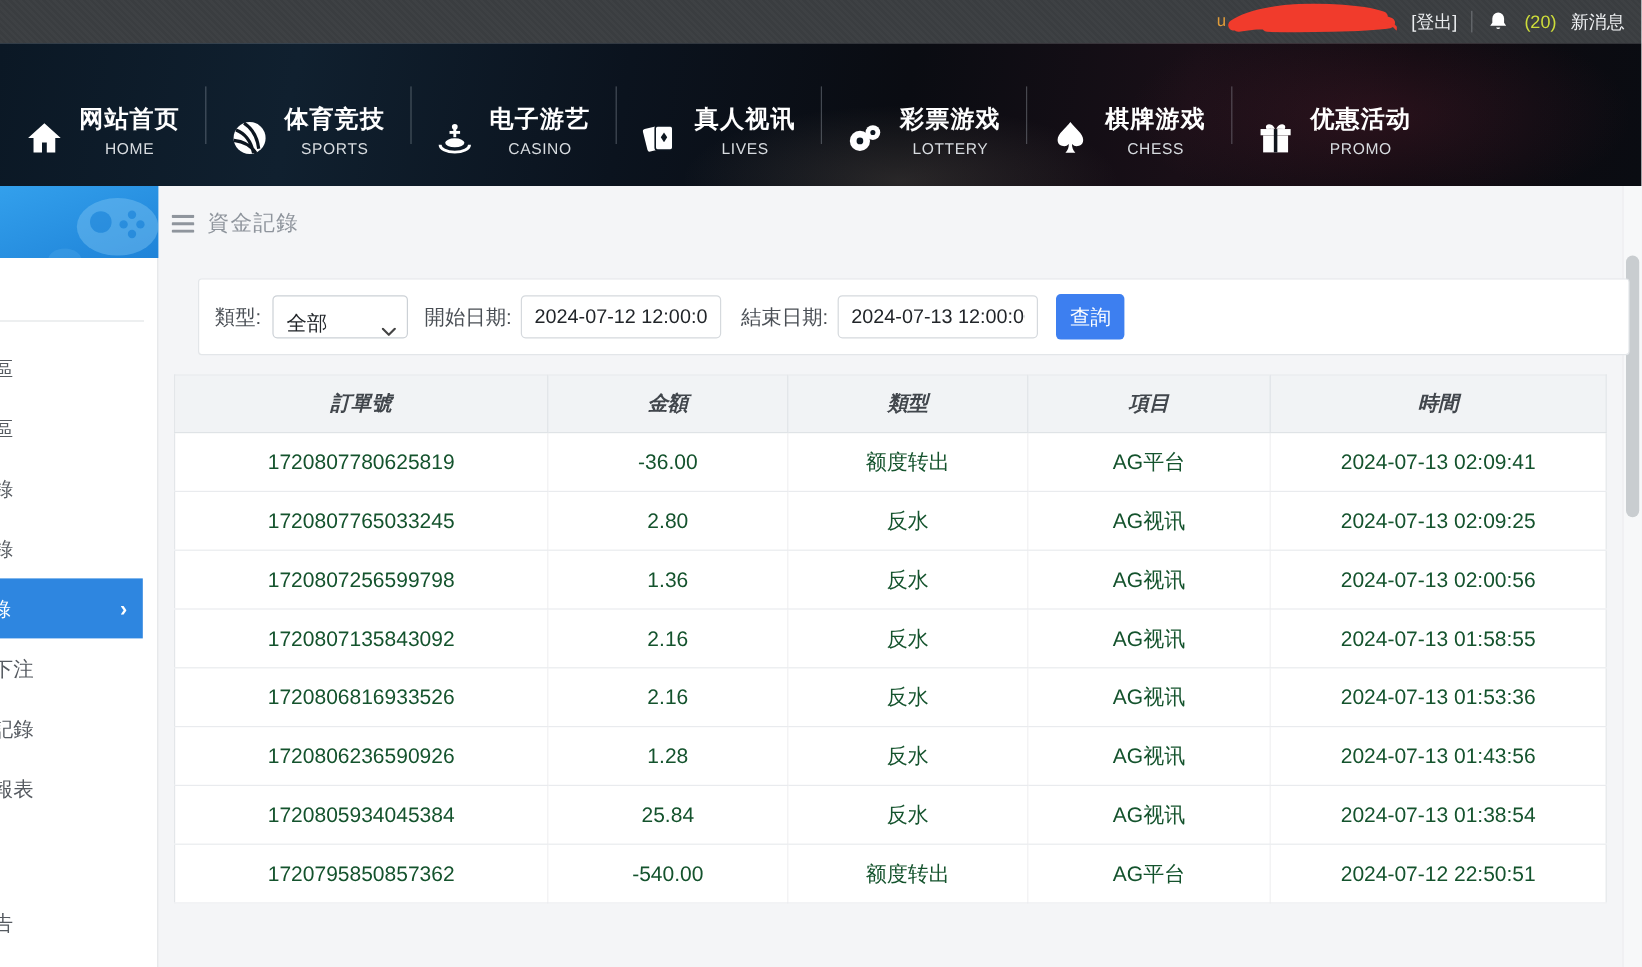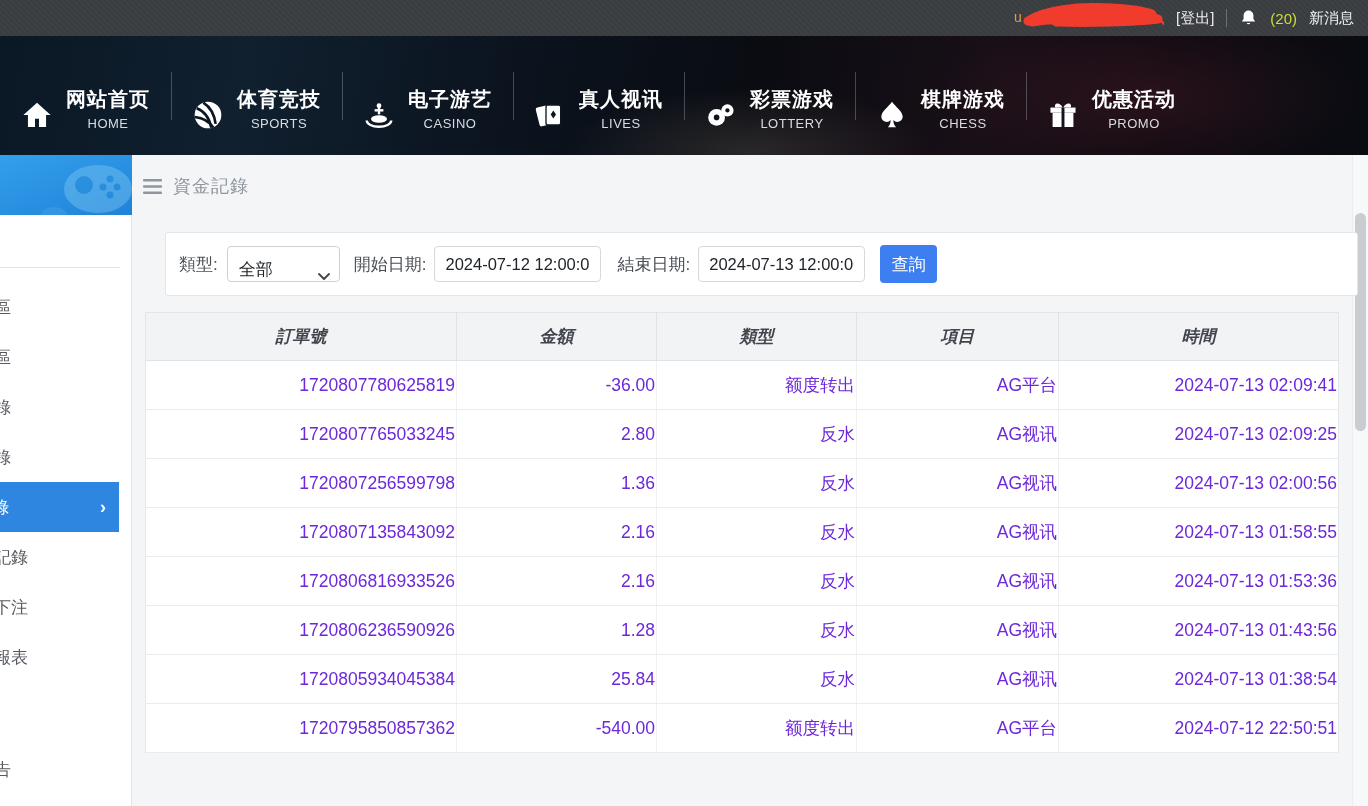--- a/index.html
+++ b/index.html
@@ -136,21 +136,21 @@
     position:absolute;left:145px;top:312px;width:1193px;
     border-collapse:collapse;background:#fff;table-layout:fixed;
     border:1px solid #e3e6e9;
   }
   .funds-table th{
     height:48px;background:#f1f3f5;color:#41464c;font-size:17px;font-weight:bold;
     border-right:1px solid #dfe3e6;border-bottom:1px solid #dfe3e6;text-align:center;font-style:italic;
   }
   .funds-table th:last-child{border-right:none;}
   .funds-table td{
-    height:49px;text-align:right;color:#6d28d9;font-size:17.5px;
+    height:49px;text-align:center;color:#14532d;font-size:17.5px;
     border-right:1px solid #f0f0f2;border-bottom:1px solid #e9ebee;background:#fff;
   }
   .funds-table td:last-child{border-right:none;}
 </style>
 </head>
 <body>
 
 <div class="topbar">
   <span class="redacted-wrap">
     <span class="uletter">u</span>
@@ -305,26 +305,26 @@
     <span class="sb-label">錄</span>
 
   </div>
 
   <div class="sb-item active">
     <span class="sb-label">錄</span>
     <span class="sb-chevron">›</span>
   </div>
 
   <div class="sb-item">
+    <span class="sb-label">下注</span>
+
+  </div>
+
+  <div class="sb-item">
     <span class="sb-label">記錄</span>
-
-  </div>
-
-  <div class="sb-item">
-    <span class="sb-label">下注</span>
 
   </div>
 
   <div class="sb-item">
     <span class="sb-label">報表</span>
 
   </div>
 
   <div class="sb-item group-start">
     <span class="sb-label">告</span>

